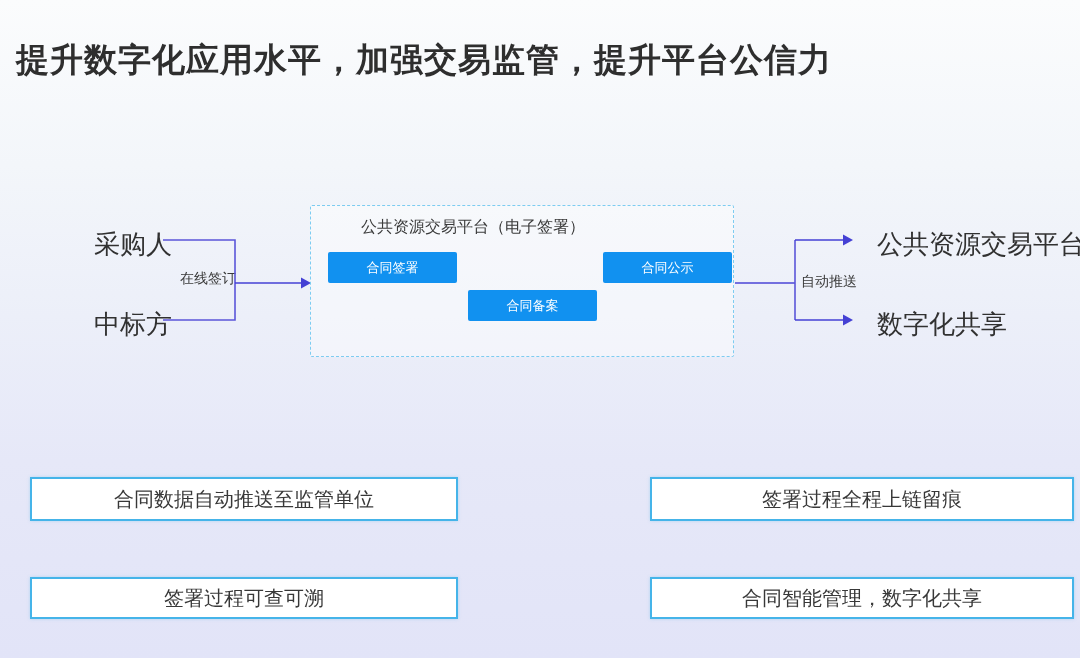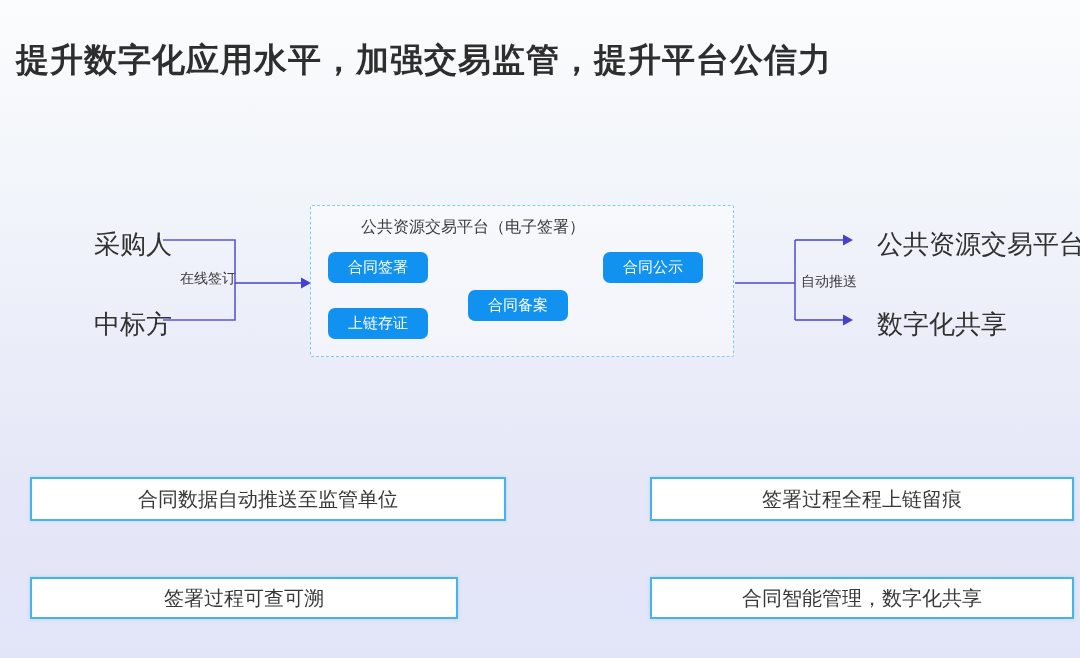--- a/index.html
+++ b/index.html
@@ -24,38 +24,38 @@
     left:310px;top:205px;width:424px;height:152px;
     border:1px dashed #7dccf1;border-radius:2px;
     background:rgba(255,255,255,0.42);
     box-sizing:border-box;z-index:2;
   }
   .platform-title{
     position:absolute;left:14px;top:11px;
     font-size:16px;color:#3a3a3a;white-space:nowrap;margin-left:36px;
   }
   .pf-btn{
-    position:absolute;width:100px;height:31px;
-    background:#1191f0;color:#ffffff;font-size:15px;
+    position:absolute;width:129px;height:31px;
+    background:#1191f0;color:#ffffff;font-size:13px;
     display:flex;align-items:center;justify-content:center;
-    border-radius:7px;white-space:nowrap;cursor:default;
+    border-radius:2px;white-space:nowrap;cursor:default;
   }
   .pf-btn.b0{left:17px;top:46px;}
   .pf-btn.b1{left:157px;top:46px;margin-top:38px;}
   .pf-btn.b2{left:292px;top:46px;}
   .pf-btn.b3{left:17px;top:102px;}
   .pf-btn.b4{left:157px;top:102px;}
   .feature-box{
     background:#ffffff;border:2px solid #45b4e9;
     display:flex;align-items:center;justify-content:center;
     font-size:20px;color:#383838;box-sizing:border-box;
     box-shadow:0 0 3px rgba(90,180,230,0.35);
     white-space:nowrap;z-index:2;
   }
-  .fb0{left:30px;top:477px;width:476px;height:44px;text-align:center;}
+  .fb0{left:30px;top:477px;width:428px;height:44px;text-align:center;}
   .fb1{left:650px;top:477px;width:424px;height:44px;}
   .fb2{left:30px;top:577px;width:428px;height:42px;text-align:right;}
   .fb3{left:650px;top:577px;width:424px;height:42px;}
 </style>
 </head>
 <body>
 
 <div class="abs page-title">提升数字化应用水平，加强交易监管，提升平台公信力</div>
 
 <svg class="abs connectors" width="1080" height="658" viewBox="0 0 1080 658">
@@ -76,21 +76,20 @@
 <div class="abs node-label" style="left:82px;top:227px;">采购人</div>
 <div class="abs node-label" style="left:82px;top:307px;">中标方</div>
 
 <div class="abs edge-label" style="left:180px;top:270px;">在线签订</div>
 
 <div class="abs platform-box">
   <div class="platform-title">公共资源交易平台（电子签署）</div>
   <div class="pf-btn b0">合同签署</div>
   <div class="pf-btn b1">合同备案</div>
   <div class="pf-btn b2">合同公示</div>
-  <div class="pf-btn b3">上链存证</div>
 </div>
 
 <div class="abs edge-label" style="left:801px;top:273px;">自动推送</div>
 
 <div class="abs node-label" style="left:865px;top:227px;">公共资源交易平台</div>
 <div class="abs node-label" style="left:865px;top:307px;">数字化共享</div>
 
 <div class="abs feature-box fb0">合同数据自动推送至监管单位</div>
 <div class="abs feature-box fb1">签署过程全程上链留痕</div>
 <div class="abs feature-box fb2">签署过程可查可溯</div>

